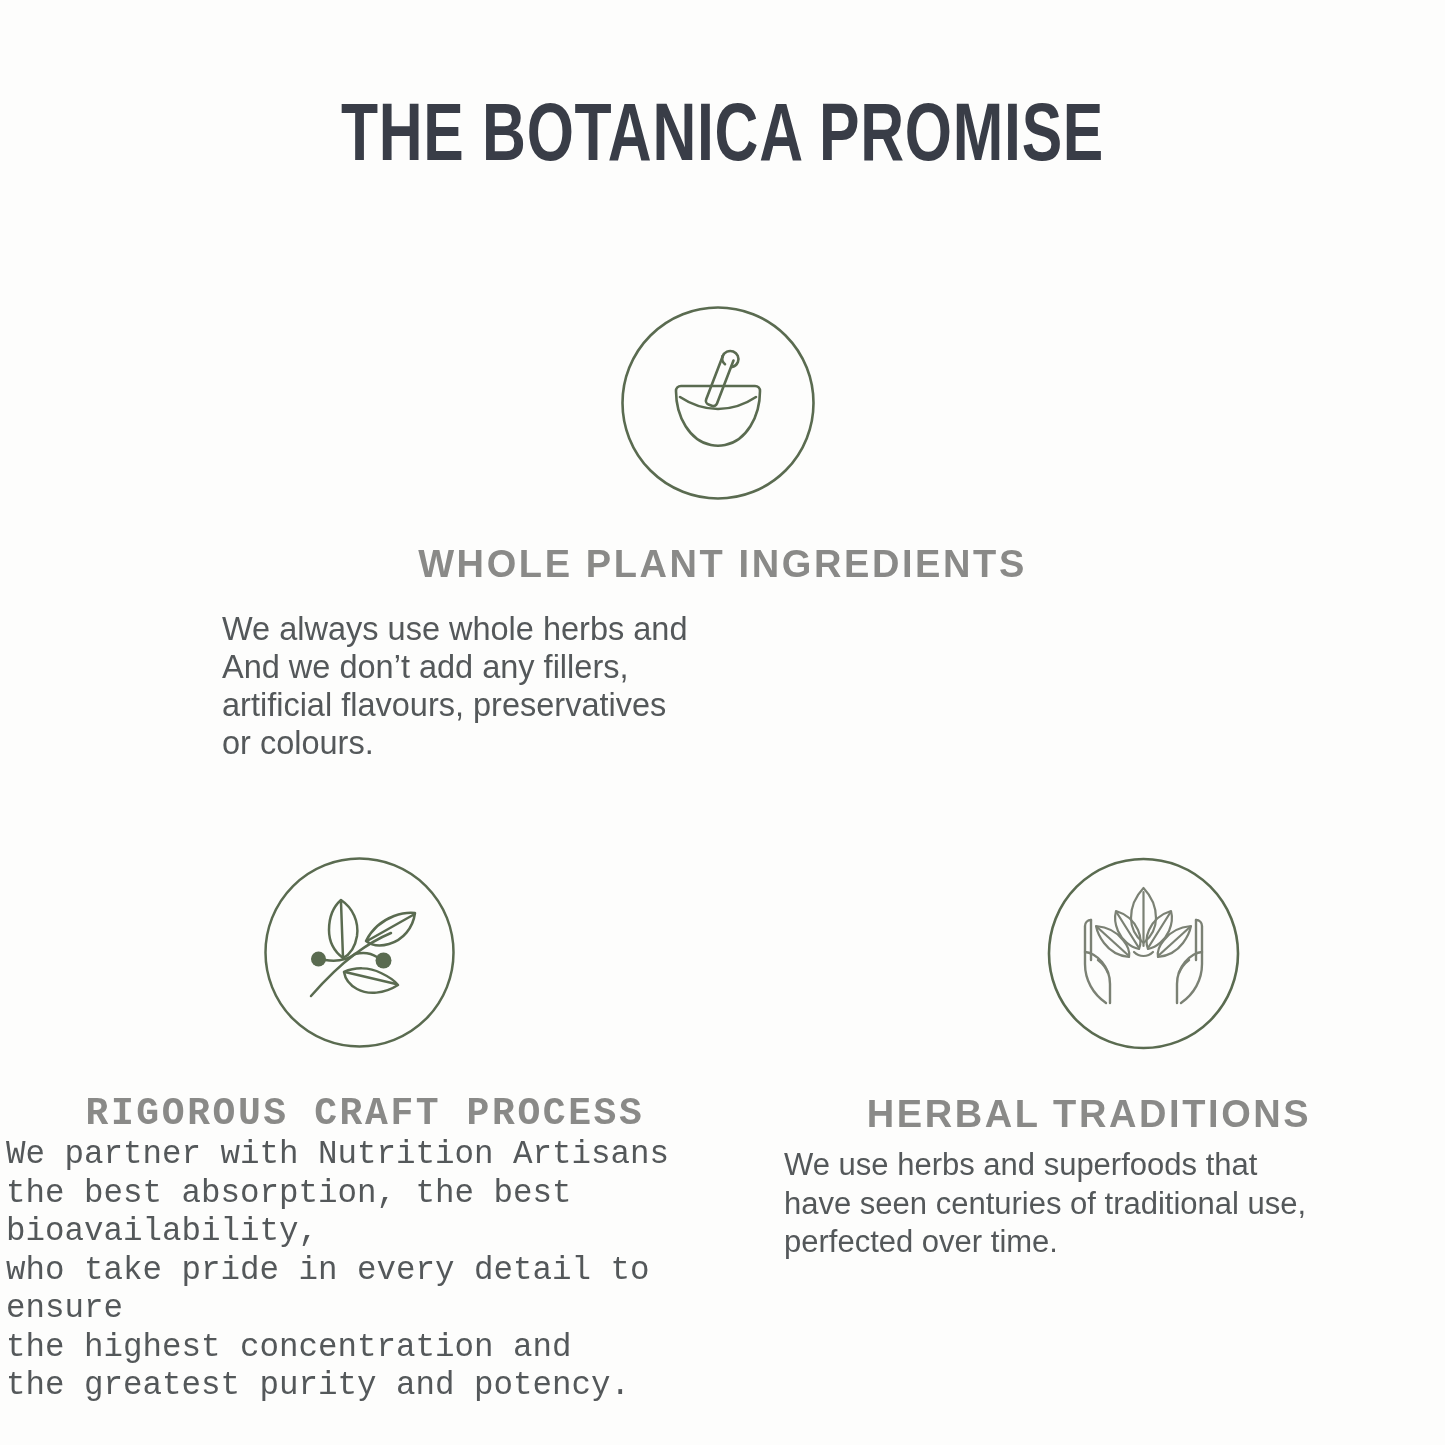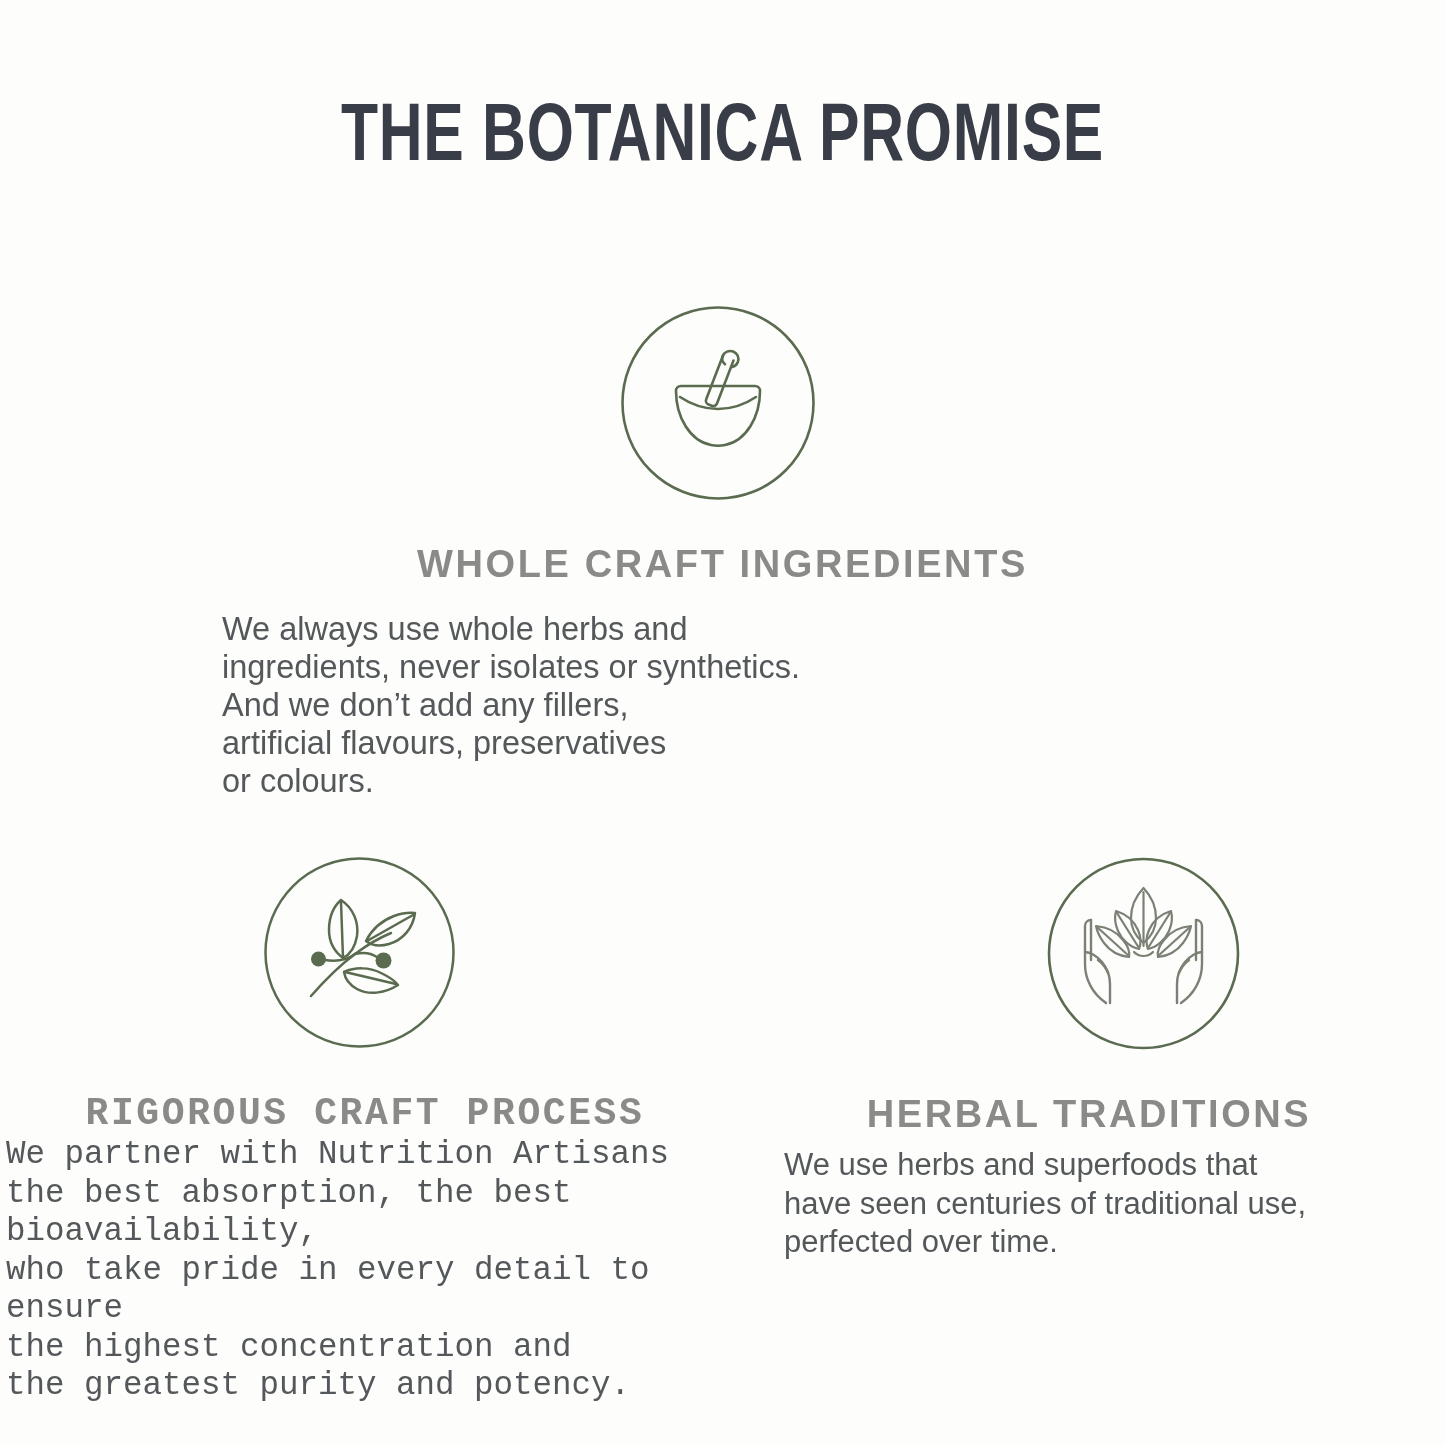--- a/index.html
+++ b/index.html
@@ -136,24 +136,23 @@
       <path d="M113.5 55.5 L97 98.5 C96.2 100.6 93.9 101.6 91.8 100.8
                L88.5 99.5 C86.4 98.7 85.4 96.3 86.2 94.2 L102.7 51.2"></path>
 
       <path d="M102.7 51.2 C104.3 47 109 44.9 113.2 46.5
                C117.4 48.1 119.5 52.8 117.9 57 C116.9 59.6 114.7 61.3 112.2 61.9"></path>
       <path d="M102.7 51.2 C101.6 54.1 102.6 57.3 105 59.2"></path>
     </svg>
   </span>
 
   <div class="feature" id="block-whole-plant">
-    <div class="feature-heading">WHOLE CRAFT INGREDIENTS</div>
+    <div class="feature-heading">WHOLE PLANT INGREDIENTS</div>
     <div class="feature-body">
       <span class="body-line">We always use whole herbs and</span>
-      <span class="body-line">ingredients, never isolates or synthetics.</span>
       <span class="body-line">And we don’t add any fillers,</span>
       <span class="body-line">artificial flavours, preservatives</span>
       <span class="body-line">or colours.</span>
     </div>
   </div>
 
   <span class="icon-wrap" style="top:856px; left:263px; width:193px; height:193px;">
     <svg width="193" height="193" viewBox="0 0 193 193" fill="none" stroke="#5a6b50" stroke-width="2.5" stroke-linecap="round" stroke-linejoin="round">
       <circle cx="96.5" cy="96.5" r="94"></circle>
 

